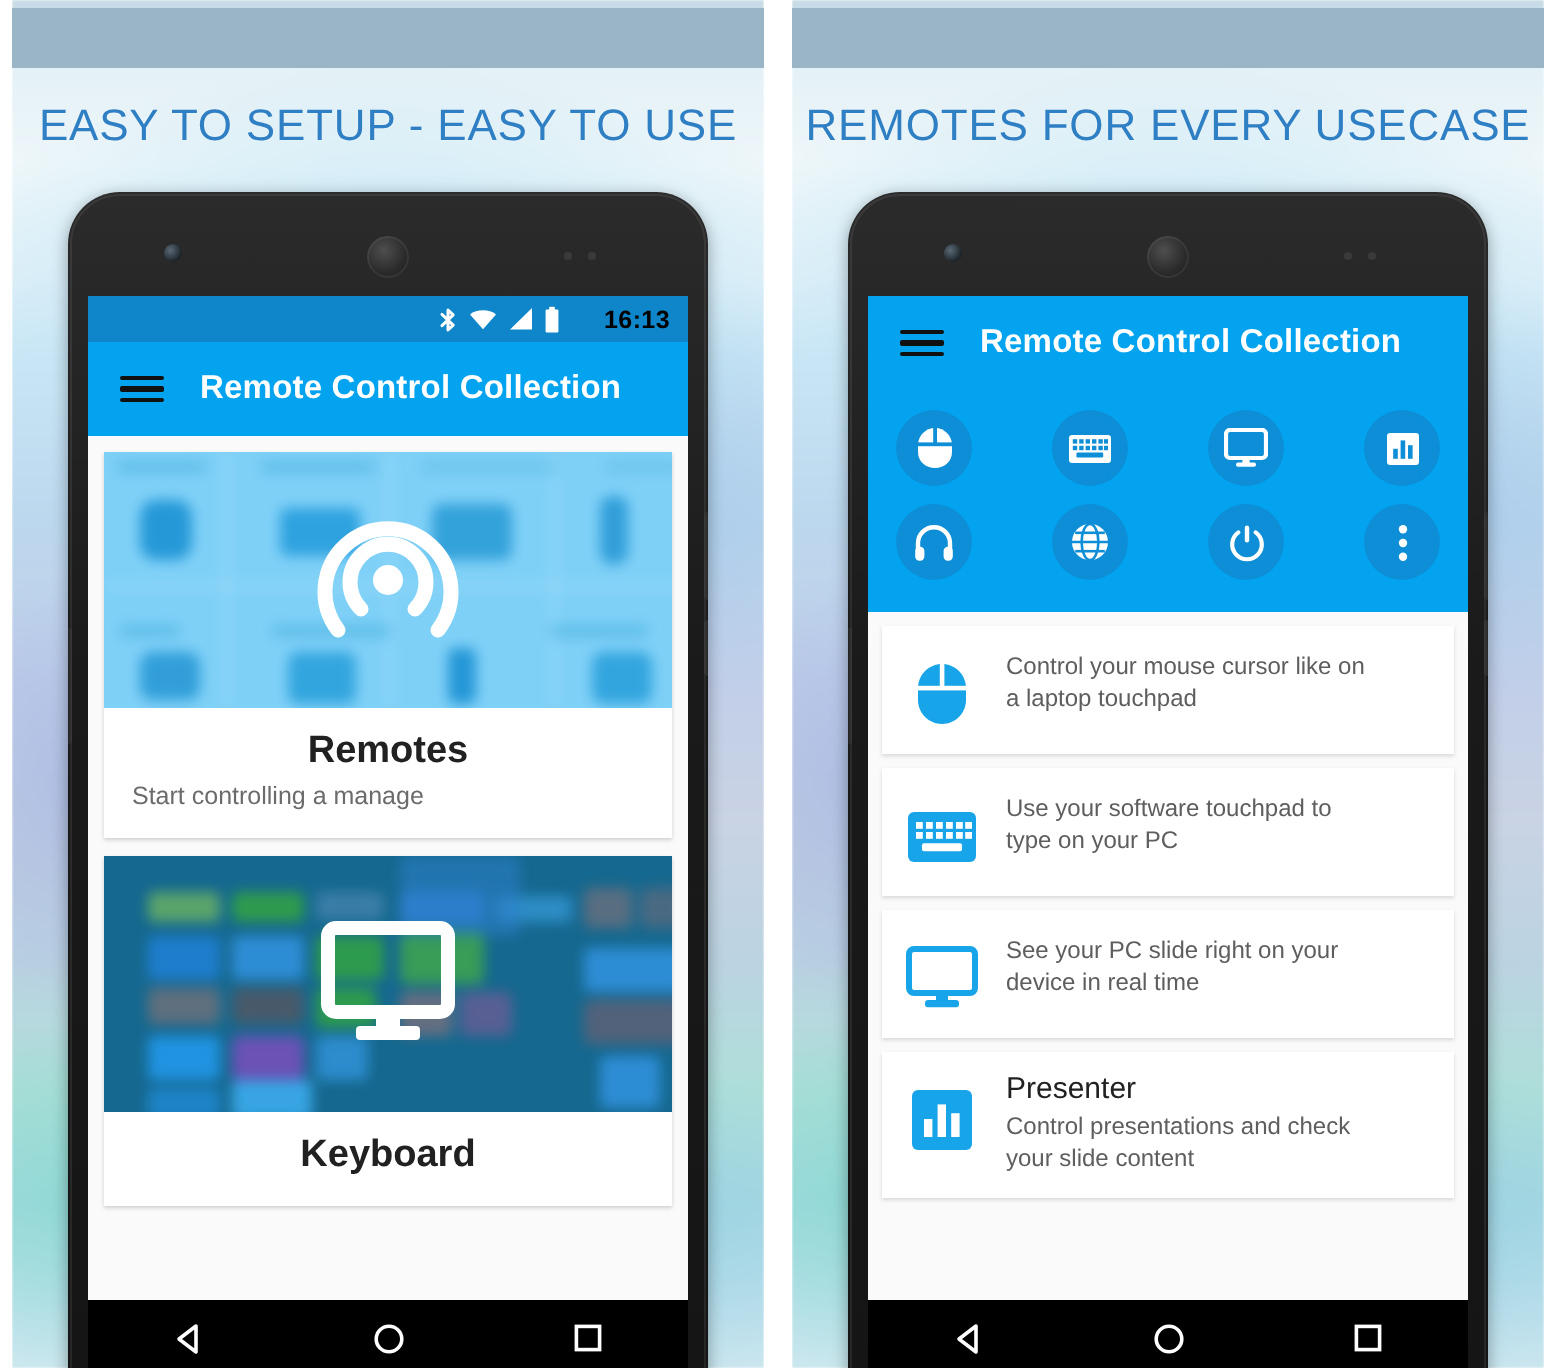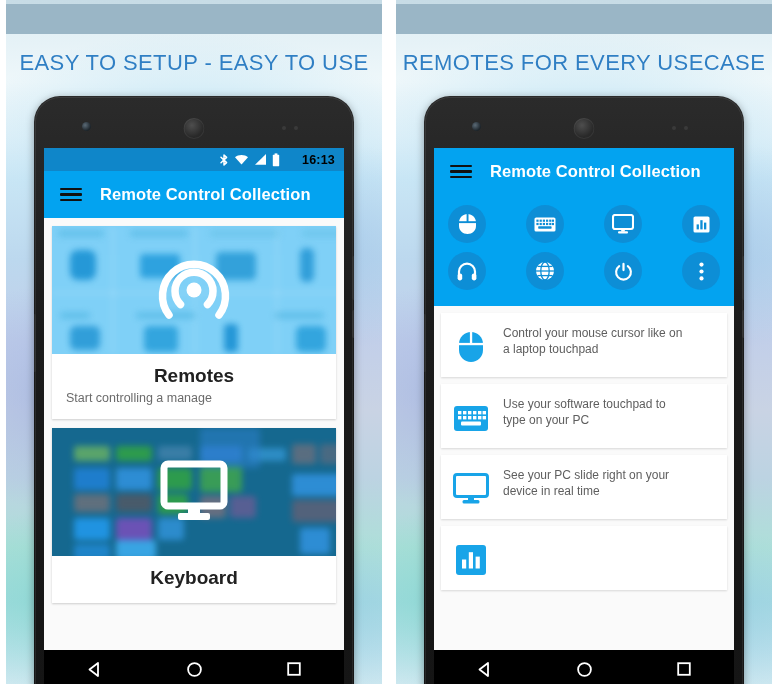--- a/index.html
+++ b/index.html
@@ -517,20 +517,24 @@
             <div class="li-icon">
               <svg width="30" height="30" viewBox="0 0 30 30">
                 <rect x="0" y="0" width="30" height="30" rx="3" fill="#18a4e8"></rect>
                 <g fill="#fff">
                   <rect x="6" y="14.5" width="4.2" height="9"></rect>
                   <rect x="12.8" y="7.2" width="4.2" height="16.3"></rect>
                   <rect x="19.6" y="11.6" width="4.2" height="11.9"></rect>
                 </g>
               </svg>
             </div>
+            <div>
+              <div class="li-title">Presenter</div>
+              <div class="li-sub">Control presentations and check your slide content</div>
+            </div>
           </div>
 
         </div>
       </div>
 
       <div class="navbar">
         <div class="nav-btn">
           <svg width="17" height="17" viewBox="0 0 17 17">
               <path d="M12 2 L3.5 8.5 L12 15 Z" fill="none" stroke="#fff" stroke-width="1.8" stroke-linejoin="round"></path>
             </svg>

